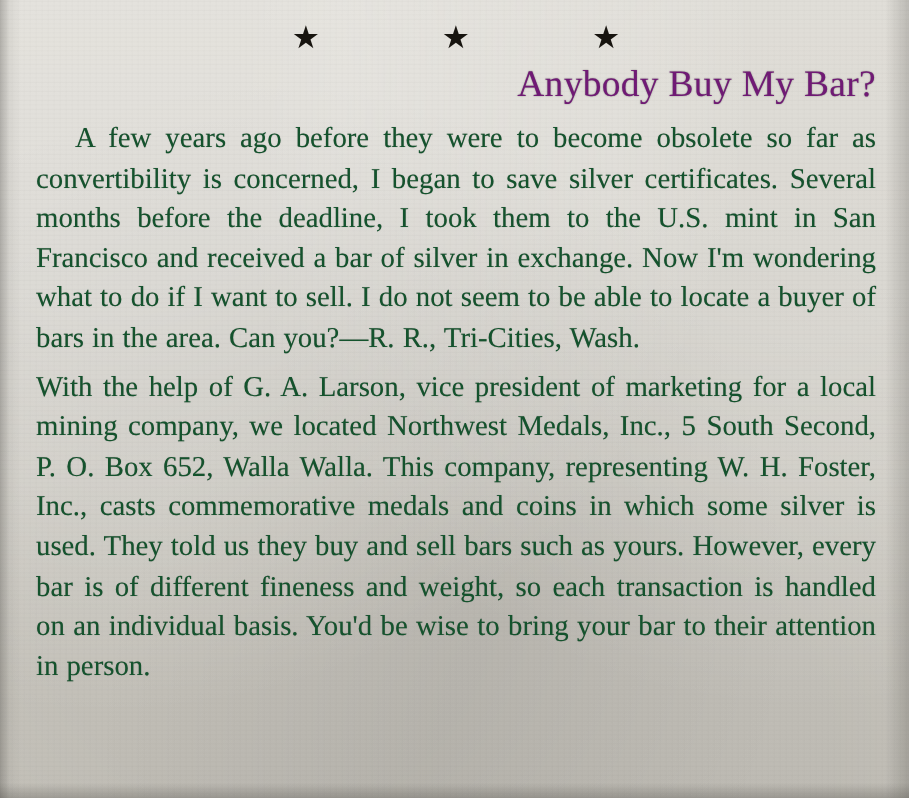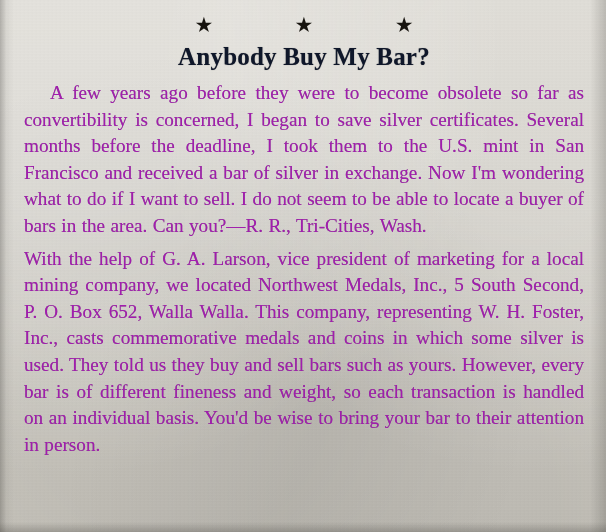--- a/index.html
+++ b/index.html
@@ -69,37 +69,37 @@
     text-align: center;
     letter-spacing: 38px;
     padding-left: 38px;
     font-size: 21px;
     line-height: 30px;
     color: #17140f;
     margin: 4px 0 2px 0;
   }
 
   .headline {
-    text-align: center;
+    text-align: right;
     font-family: "Liberation Serif", serif;
-    font-weight: bold;
+    font-weight: normal;
     font-size: 25px;
     line-height: 30px;
     letter-spacing: 0.2px;
-    color: #0f172a;
+    color: #701a75;
     margin: 2px 0 8px 0;
     text-shadow: 0 0 1px rgba(0,0,0,0.45);
   }
 
   .para {
     font-size: 19.2px;
     line-height: 26.6px;
     text-align: justify;
     text-align-last: left;
-    color: #a21caf;
+    color: #14532d;
     margin: 0 0 6px 0;
     word-spacing: 0.6px;
     text-shadow: 0 0 0.6px rgba(0,0,0,0.35);
   }
   .para.first {
     text-indent: 26px;
   }
   .para.second {
     text-indent: 0;
   }

